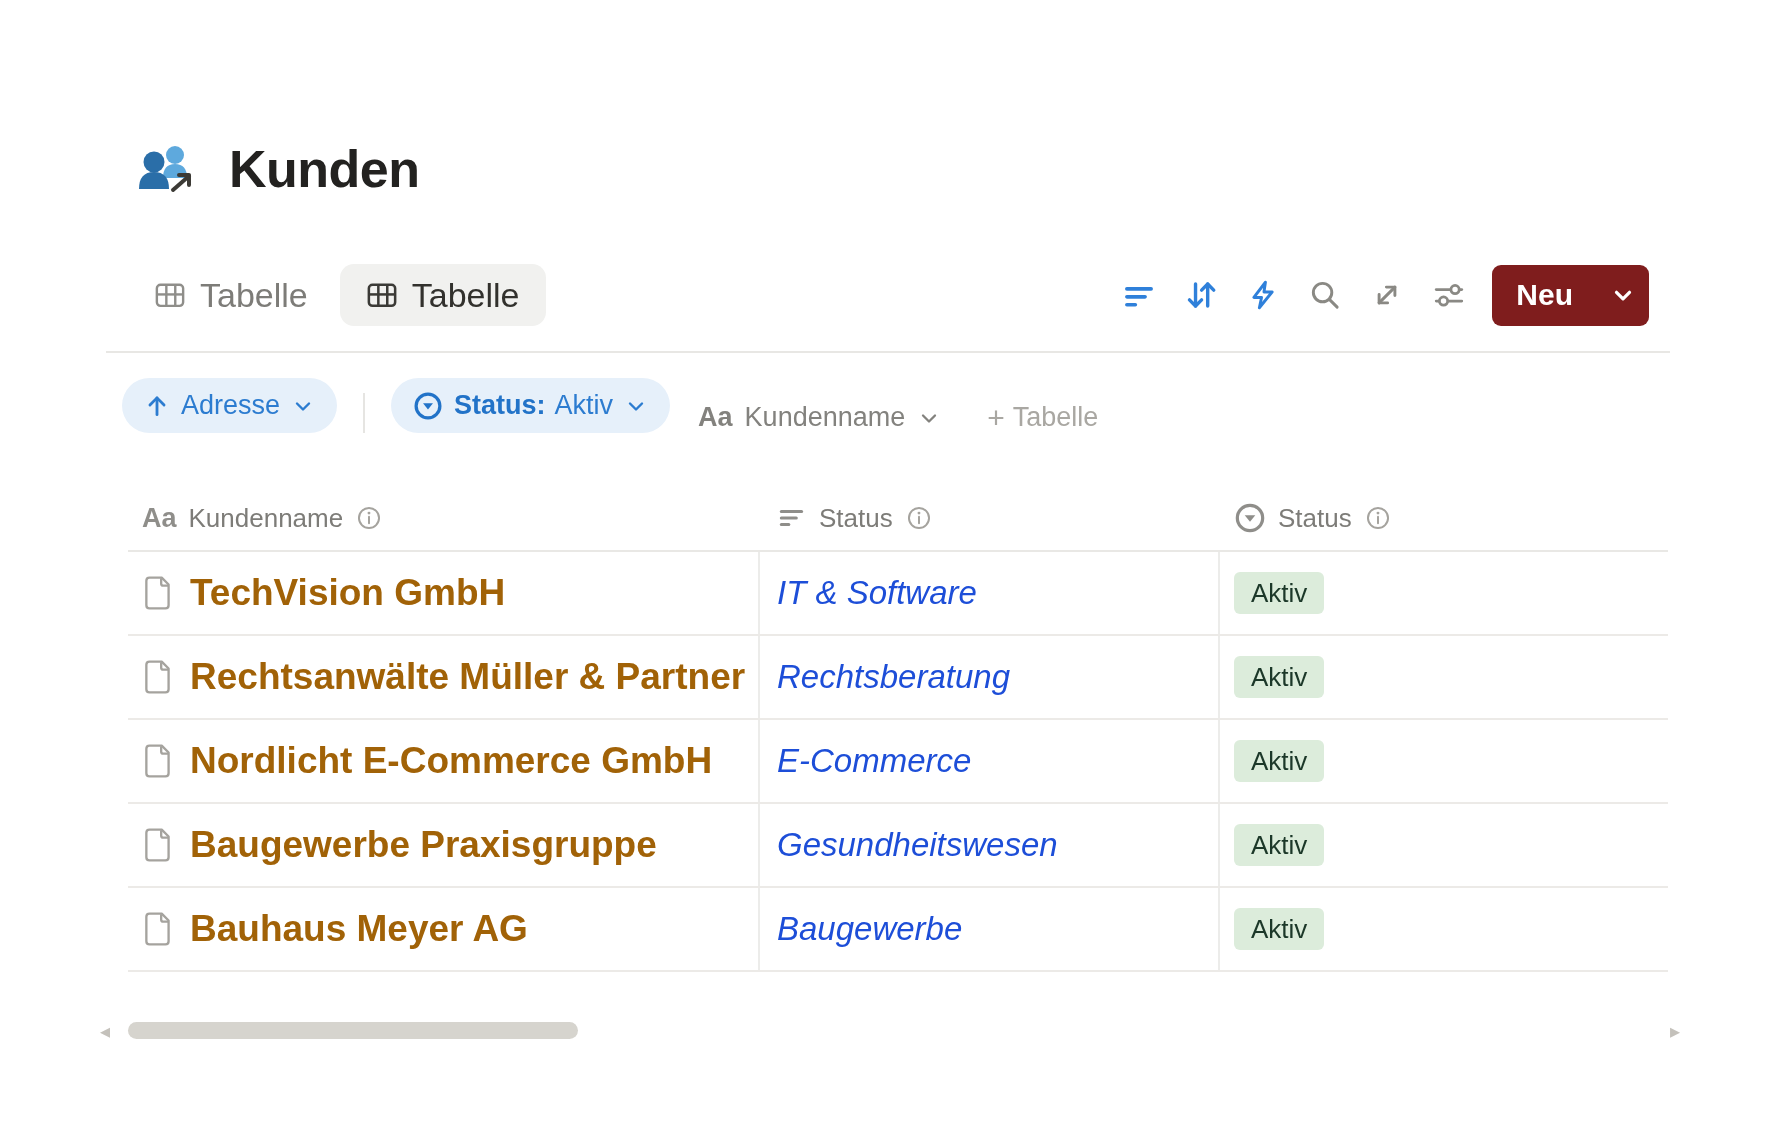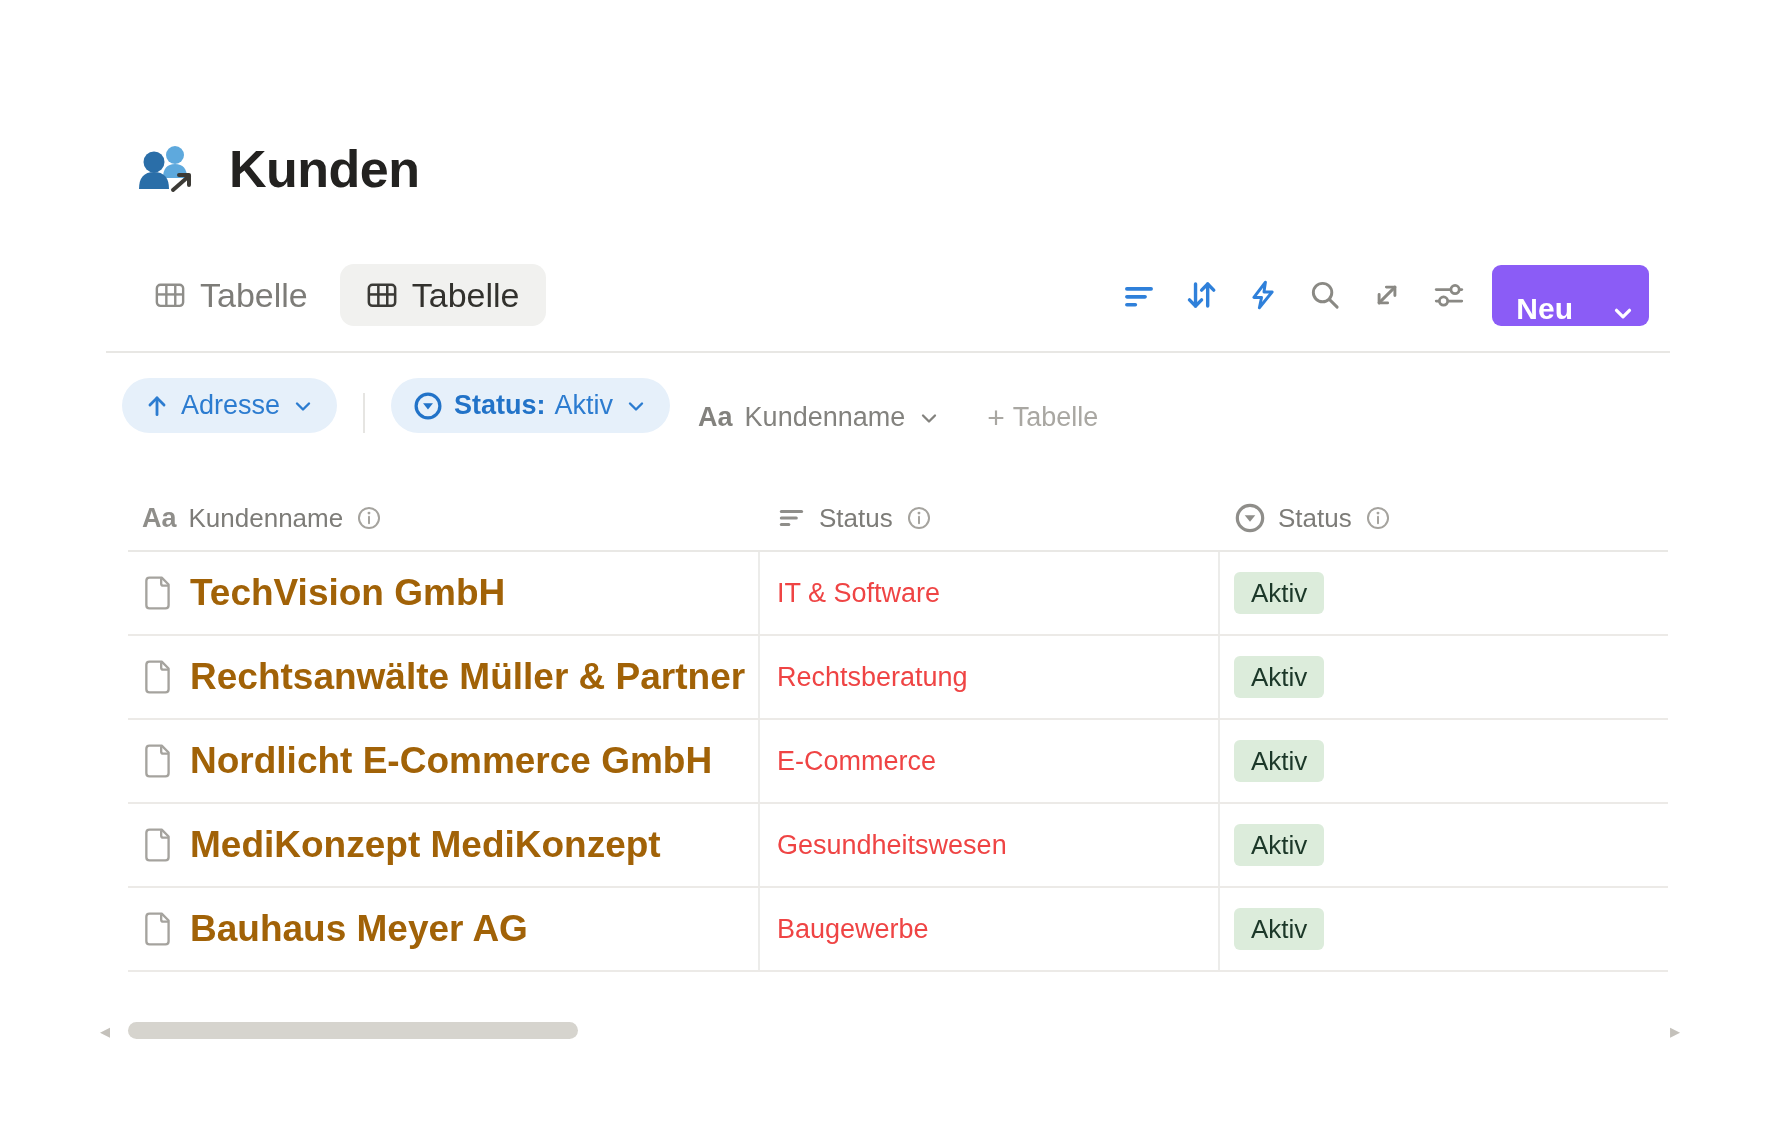--- a/index.html
+++ b/index.html
@@ -21,22 +21,22 @@
             display:flex; align-items:center; }
   .tab { display:flex; align-items:center; gap:14px; padding:0 26px; height:62px;
          border-radius:14px; cursor:pointer; }
   .tab .tab-label { font-size:34px; color:#7d7c78; }
   .tab.active { background:#f1f1ef; }
   .tab.active .tab-label { color:#32312d; font-weight:500; }
   .tab + .tab { margin-left:6px; }
 
   .toolbar { margin-left:auto; display:flex; align-items:center; gap:0; }
   .tool-btn { width:62px; height:46px; display:flex; align-items:center; justify-content:center; cursor:pointer; }
-  .new-button { margin-left:12px; display:flex; align-items:flex-end; height:61px; border-radius:9px;
-                overflow:hidden; background:#8b5cf6; cursor:pointer; }
+  .new-button { margin-left:12px; display:flex; align-items:center; height:61px; border-radius:9px;
+                overflow:hidden; background:#7f1d1d; cursor:pointer; }
   .new-main { display:flex; align-items:center; padding:0 22px 0 24px; color:#fff;
               font-size:30px; font-weight:600; }
   .new-divider { width:2px; background:rgba(255,255,255,0.35); margin:0; }
   .new-caret { width:52px; display:flex; align-items:center; justify-content:center; }
 
   .top-divider { position:absolute; left:106px; top:351px; width:1564px; height:2px; background:#e8e7e4; }
 
   
   .filterbar { position:absolute; left:122px; top:377px; height:56px; display:flex; align-items:flex-end; }
   .chip { display:flex; align-items:center; gap:11px; height:55px; padding:0 22px;
@@ -56,21 +56,21 @@
   .th { display:flex; align-items:center; gap:12px; color:#7d7c78; font-size:26px; }
   .th-icon { display:flex; align-items:center; }
   .col-0 { width:632px; padding-left:14px; }
   .col-1 { width:460px; padding-left:17px; }
   .col-2 { width:448px; padding-left:14px; }
   .trow { display:flex; height:84px; align-items:center; border-bottom:2px solid #eceae7; }
   .td { height:100%; display:flex; align-items:center; }
   .td.col-0 { gap:16px; border-right:2px solid #ececea; }
   .td.col-1 { border-right:2px solid #ececea; }
   .cell-name { font-size:37px; font-weight:700; color:#a16207; }
-  .cell-text { font-size:27px; color:#ef4444; }
+  .cell-text { font-size:33px; color:#1d4ed8;font-style:italic; }
   .badge { background:#dcecdb; color:#1c3829; font-size:26px; padding:5px 17px;
            border-radius:6px; line-height:1.25; }
   .info-icon { display:flex; align-items:center; }
 
   
   .hscroll { position:absolute; left:100px; top:1021px; width:1580px; height:20px; }
   .scroll-arrow { position:absolute; top:1px; font-size:20px; color:#c4c1bb; line-height:18px; cursor:pointer; }
   .scroll-arrow.left { left:0; }
   .scroll-arrow.right { right:0; }
   .scroll-thumb { position:absolute; left:28px; top:1px; width:450px; height:17px;
@@ -319,21 +319,21 @@
           <span class="badge">Aktiv</span>
         </div>
     </div>
 
     <div class="trow">
       <div class="td col-0">
         <svg width="32" height="36" viewBox="0 0 30 34" fill="none" stroke="#a5a39e" stroke-width="2.2" stroke-linejoin="round">
           <path d="M7 2.5 H18.5 L25 9 V28.5 C25 30.4 23.9 31.5 22 31.5 H7 C5.1 31.5 4 30.4 4 28.5 V5.5 C4 3.6 5.1 2.5 7 2.5 Z"></path>
           <path d="M18 3 V8.2 C18 9.3 18.7 10 19.8 10 H24.6"></path>
         </svg>
-        <span class="cell-name">MediKonzept MediKonzept</span>
+        <span class="cell-name">Baugewerbe Praxisgruppe</span>
       </div>
       <div class="td col-1">
           <span class="cell-text">Gesundheitswesen</span>
         </div>
       <div class="td col-2">
           <span class="badge">Aktiv</span>
         </div>
     </div>
 
     <div class="trow">

